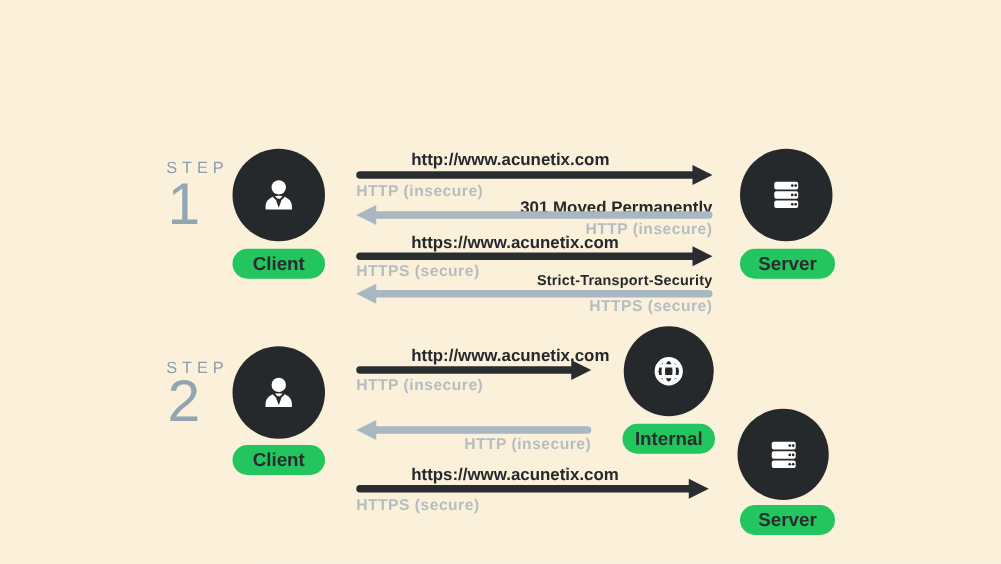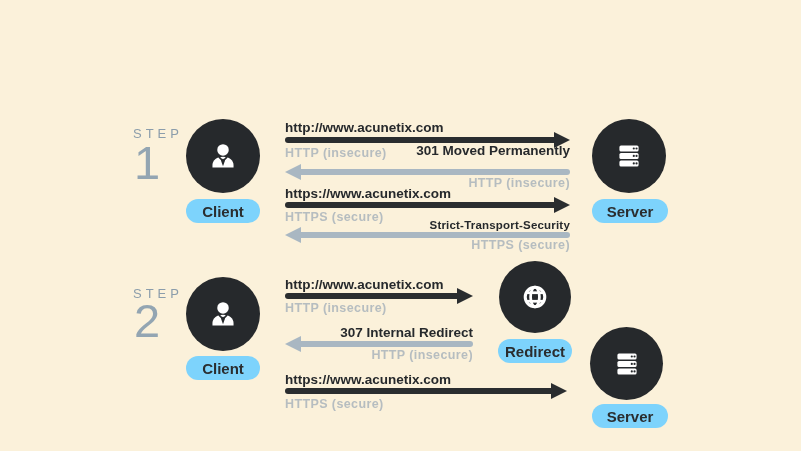--- a/index.html
+++ b/index.html
@@ -35,40 +35,40 @@
   }
   
   .actor-circle{
     position:absolute;width:74px;height:74px;border-radius:50%;
     background:#26292c;
     display:flex;align-items:center;justify-content:center;
   }
   .actor-circle svg{display:block;}
   .actor-pill{
     position:absolute;height:24px;border-radius:13px;
-    background:#7dd3fc;
+    background:#22c55e;
     display:flex;align-items:center;justify-content:center;
     font-size:15px;font-weight:700;color:#2a2d2f;
   }
   
   .arrow{position:absolute;height:16px;}
   .arrow .shaft{position:absolute;top:5px;height:6px;border-radius:3px;}
   .arrow .head{position:absolute;top:0;width:0;height:0;
     border-top:8px solid transparent;border-bottom:8px solid transparent;}
   .arrow.right .shaft{left:0;right:9px;}
   .arrow.right .head{right:0;border-left:16px solid;}
   .arrow.left  .shaft{left:9px;right:0;}
   .arrow.left  .head{left:0;border-right:16px solid;}
   .arrow.dark .shaft{background:#2a2d2f;}
   .arrow.dark.right .head{border-left-color:#2a2d2f;}
   .arrow.gray .shaft{background:#a9b7c2;}
   .arrow.gray.left .head{border-right-color:#a9b7c2;}
   .msg-label{
     position:absolute;white-space:nowrap;
-    font-size:13.5px;font-weight:700;color:#26292c;
+    font-size:13.5px;font-weight:700;color:#26292c;margin-left:44px;
   }
   .msg-label.small{font-size:11.5px;letter-spacing:.2px;}
   .msg-sub{
     position:absolute;white-space:nowrap;
     font-size:12.5px;font-weight:700;color:#b6bdc0;letter-spacing:.4px;
   }
   .ra{text-align:right;}
 </style>
 </head>
 <body>
@@ -108,21 +108,21 @@
     <span>Server</span>
   </div>
 
   <div class="msg-label" style="left:285px;top:120px;">http://www.acunetix.com</div>
   <div class="arrow dark right" style="left:285px;top:132px;width:285px;">
     <div class="shaft"></div>
       <div class="head"></div>
   </div>
   <div class="msg-sub" style="left:285px;top:146px;">HTTP (insecure)</div>
 
-  <div class="msg-label ra" style="right:231px;top:143px;text-align:right;">301 Moved Permanently</div>
+  <div class="msg-label ra" style="right:231px;top:158px;text-align:right;">301 Moved Permanently</div>
   <div class="arrow gray left" style="left:285px;top:164px;width:285px;">
     <div class="shaft"></div>
       <div class="head"></div>
   </div>
   <div class="msg-sub ra" style="right:231px;top:176px;">HTTP (insecure)</div>
 
   <div class="msg-label" style="left:285px;top:186px;">https://www.acunetix.com</div>
   <div class="arrow dark right" style="left:285px;top:197px;width:285px;">
     <div class="shaft"></div>
       <div class="head"></div>
@@ -153,21 +153,21 @@
 
   <div class="actor-circle" style="left:499px;top:261px;width:72px;height:72px;">
     <svg width="44" height="44" viewBox="0 0 72 72">
       <circle cx="36" cy="36" r="16" fill="none" stroke="#ffffff" stroke-width="5"></circle>
       <ellipse cx="36" cy="36" rx="7.2" ry="16" fill="none" stroke="#ffffff" stroke-width="4.5"></ellipse>
       <line x1="21" y1="29" x2="51" y2="29" stroke="#ffffff" stroke-width="4.5"></line>
       <line x1="21" y1="43" x2="51" y2="43" stroke="#ffffff" stroke-width="4.5"></line>
     </svg>
   </div>
   <div class="actor-pill" style="left:498px;top:339px;width:74px;">
-    <span>Redirect</span>
+    <span>Internal</span>
   </div>
 
   <div class="actor-circle" style="left:590px;top:327px;width:73px;height:73px;">
     <svg width="46" height="46" viewBox="0 0 72 72">
       <rect x="21" y="19.5" width="30" height="9.5" rx="2.5" fill="#ffffff"></rect>
       <rect x="21" y="31.2" width="30" height="9.5" rx="2.5" fill="#ffffff"></rect>
       <rect x="21" y="42.9" width="30" height="9.5" rx="2.5" fill="#ffffff"></rect>
       <circle cx="43.5" cy="24.2" r="1.7" fill="#26292c"></circle>
         <circle cx="47.8" cy="24.2" r="1.7" fill="#26292c"></circle>
       <circle cx="43.5" cy="35.9" r="1.7" fill="#26292c"></circle>
@@ -180,21 +180,20 @@
     <span>Server</span>
   </div>
 
   <div class="msg-label" style="left:285px;top:277px;">http://www.acunetix.com</div>
   <div class="arrow dark right" style="left:285px;top:288px;width:188px;">
     <div class="shaft"></div>
       <div class="head"></div>
   </div>
   <div class="msg-sub" style="left:285px;top:301px;">HTTP (insecure)</div>
 
-  <div class="msg-label ra" style="right:328px;top:325px;">307 Internal Redirect</div>
   <div class="arrow gray left" style="left:285px;top:336px;width:188px;">
     <div class="shaft"></div>
       <div class="head"></div>
   </div>
   <div class="msg-sub ra" style="right:328px;top:348px;">HTTP (insecure)</div>
 
   <div class="msg-label" style="left:285px;top:372px;">https://www.acunetix.com</div>
   <div class="arrow dark right" style="left:285px;top:383px;width:282px;">
     <div class="shaft"></div>
       <div class="head"></div>

